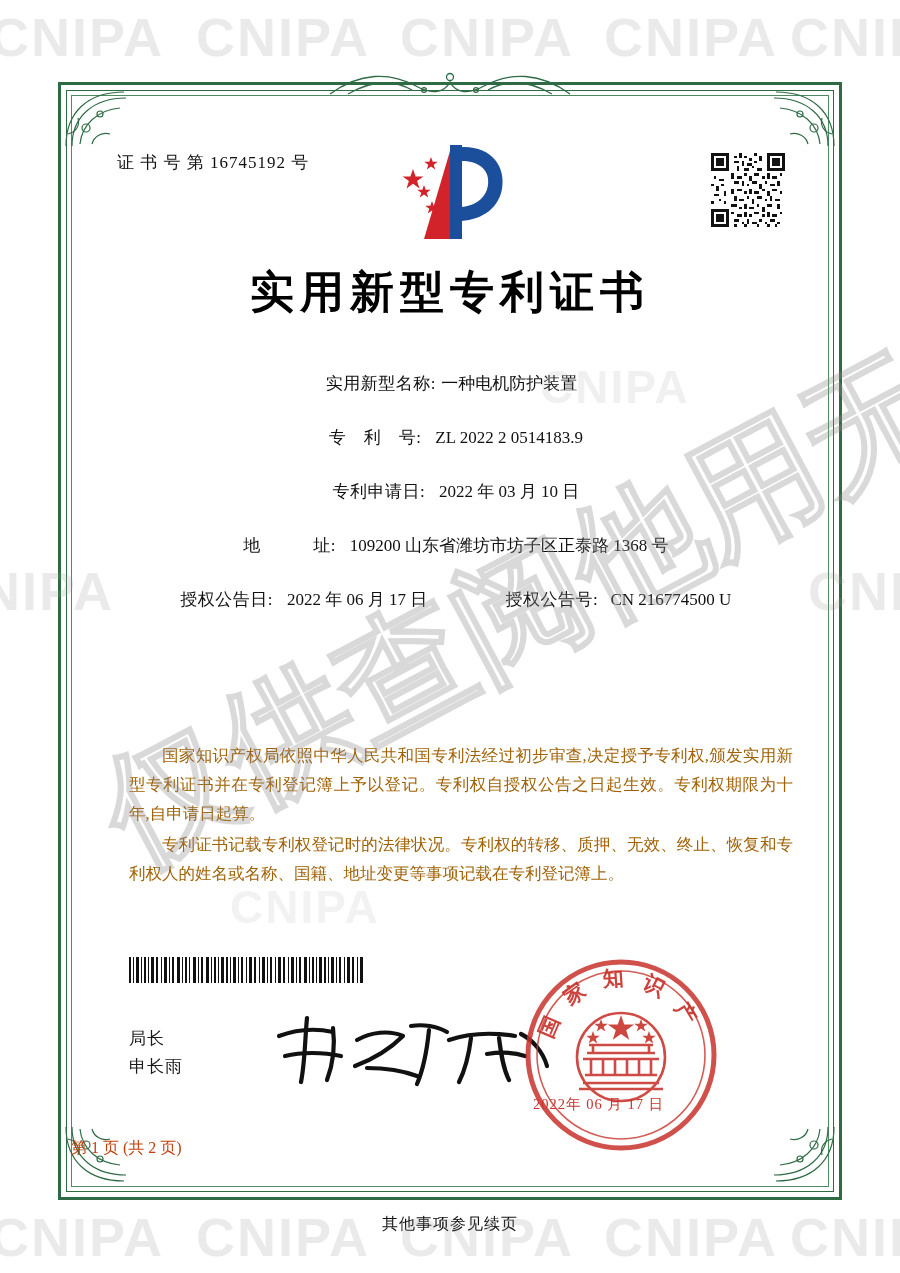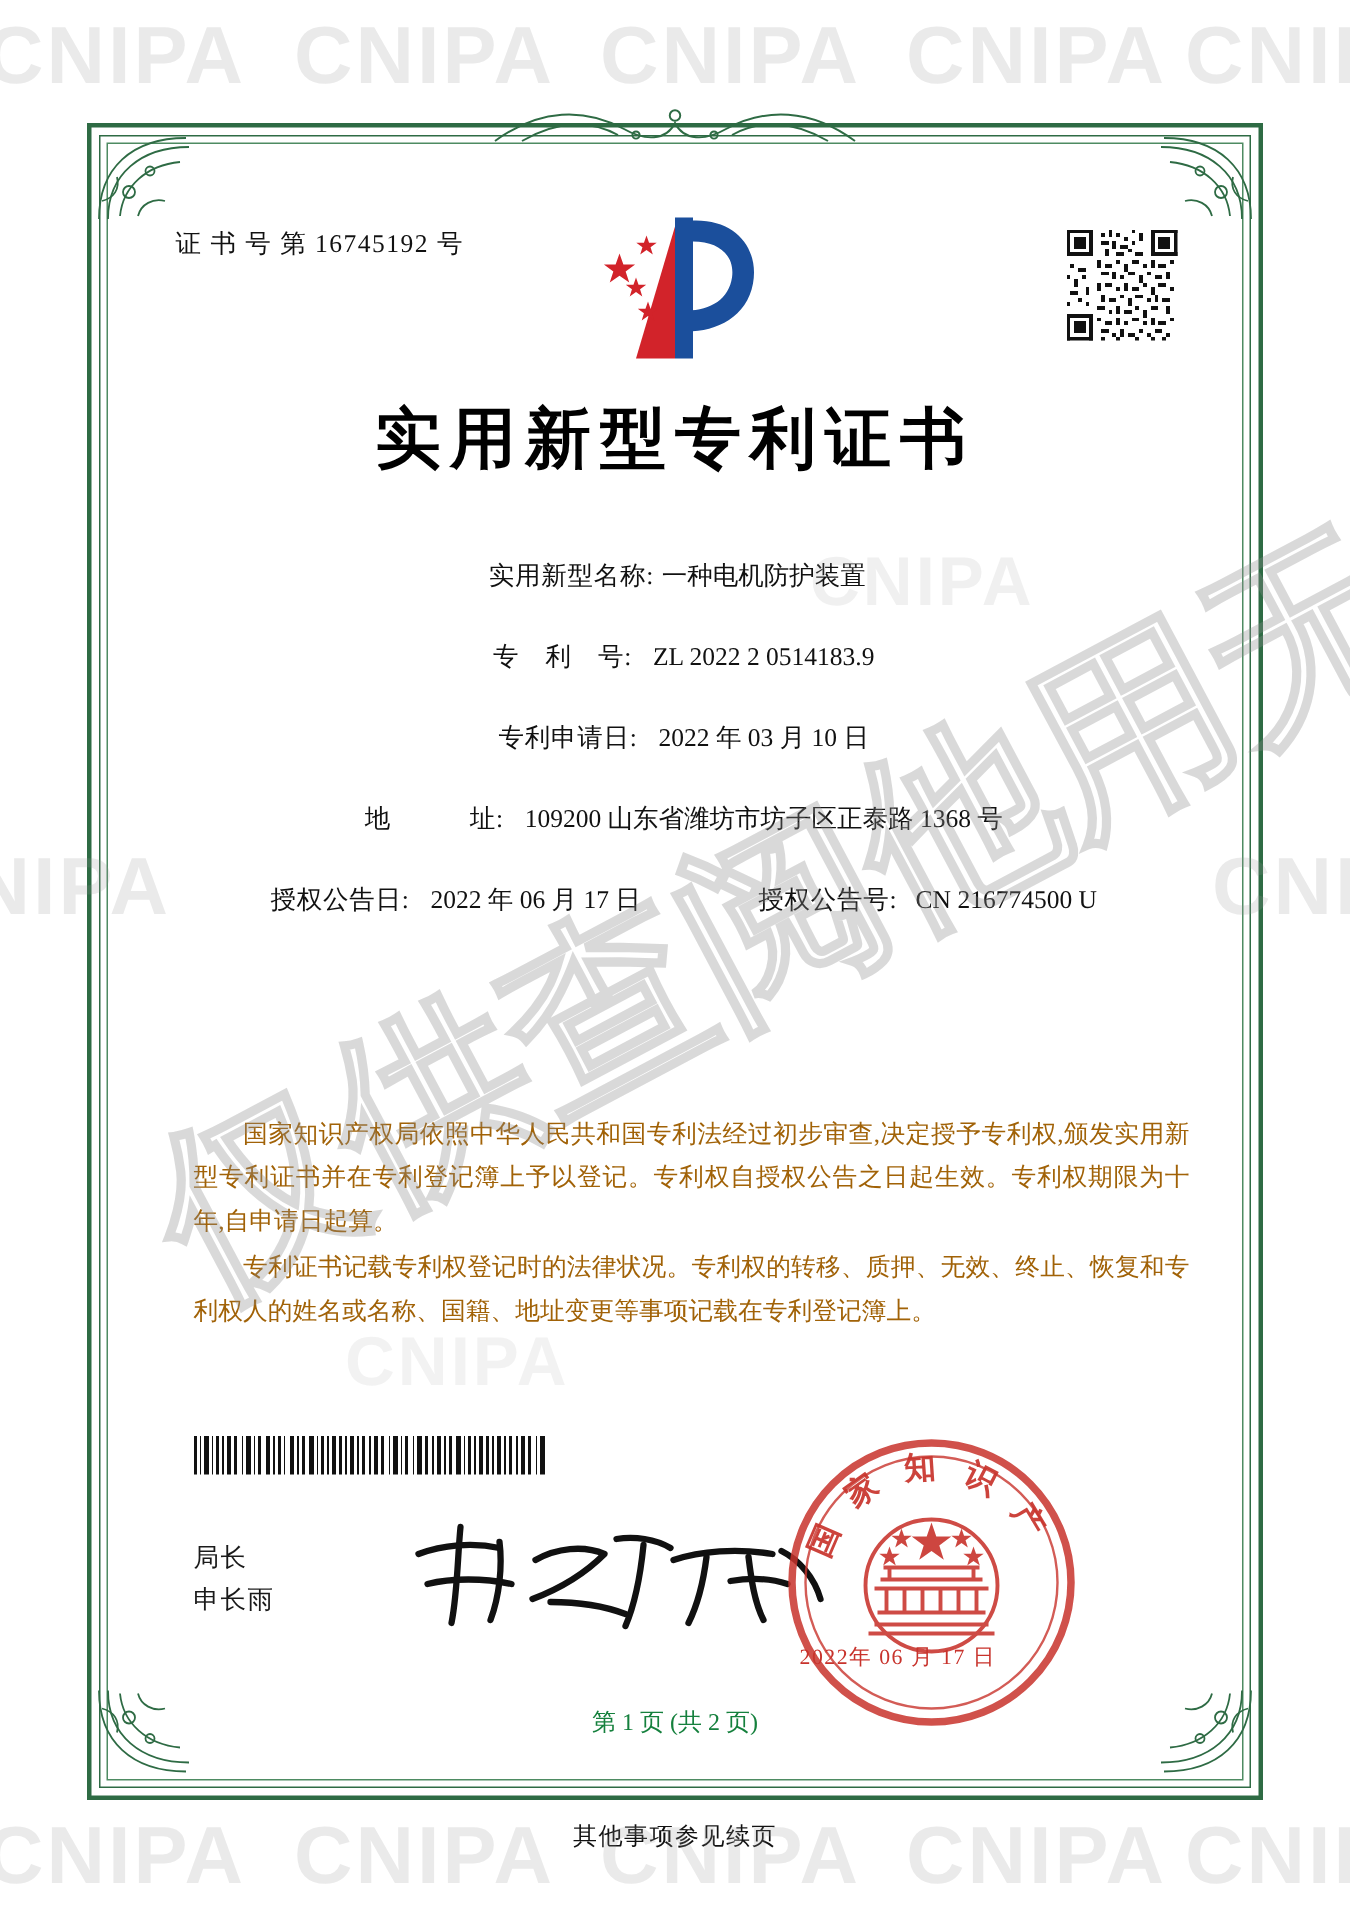--- a/index.html
+++ b/index.html
@@ -244,23 +244,23 @@
     width: 184px;
     color: #c8332c;
     font-size: 14.5px;
     letter-spacing: 1px;
   }
 
   .page-no {
     position: absolute;
     left: 0; right: 0;
     bottom: 28px;
-    text-align: center;
+    text-align: left;
     font-size: 16px;
-    color: #15803d;
+    color: #c2410c;
   }
 
   .footnote {
     position: absolute;
     left: 0; right: 0;
     top: 1214px;
     text-align: center;
     font-size: 16px;
     letter-spacing: 1px;
     color: #111;

